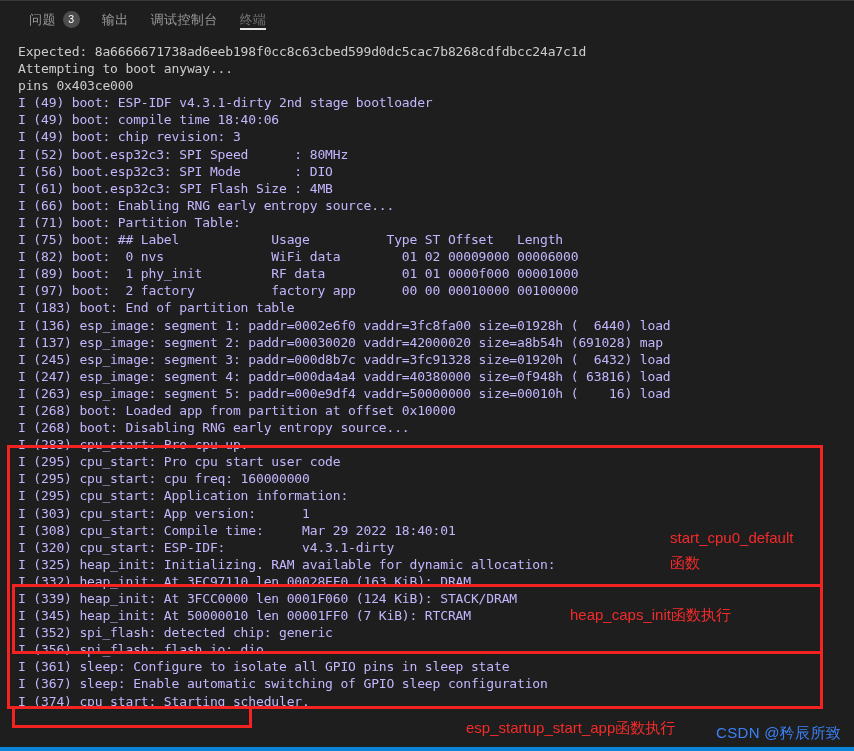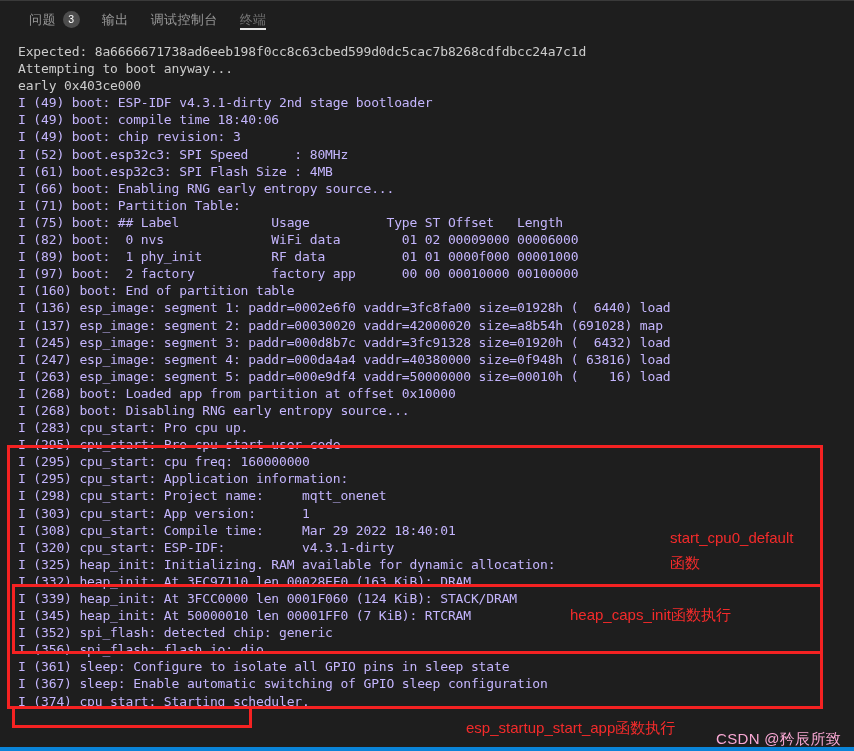--- a/index.html
+++ b/index.html
@@ -109,22 +109,22 @@
   #box-scheduler  { left: 12px; top: 698px; width: 240px; height: 22px; }
 
   #label-start-cpu0  { left: 670px; top: 520px; }
   #label-start-cpu0-2{ left: 670px; top: 545px; }
   #label-heap-init   { left: 570px; top: 597px; }
   #label-scheduler   { left: 466px; top: 710px; }
 
   
   #watermark {
     position: absolute;
-    right: 13px; bottom: 2px;
-    color: #f9a8d4;
+    right: 13px; bottom: 8px;
+    color: #3b82f6;
     font-size: 15px;
     font-family: "Liberation Sans", sans-serif;
     white-space: nowrap;
     letter-spacing: .3px;
   }
 
   
   #status-strip {
     position: absolute;
     left: 0; bottom: 0;
@@ -147,45 +147,45 @@
     <span class="tab-label">调试控制台</span>
   </div>
   <div class="tab active">
     <span class="tab-label">终端</span>
   </div>
 </div>
 
 <div id="terminal">
     <div class="line plain">Expected: 8a6666671738ad6eeb198f0cc8c63cbed599d0dc5cac7b8268cdfdbcc24a7c1d</div>
     <div class="line plain">Attempting to boot anyway...</div>
-    <div class="line plain">early 0x403ce000</div>
+    <div class="line plain">pins 0x403ce000</div>
     <div class="line">I (49) boot: ESP-IDF v4.3.1-dirty 2nd stage bootloader</div>
     <div class="line">I (49) boot: compile time 18:40:06</div>
     <div class="line">I (49) boot: chip revision: 3</div>
     <div class="line">I (52) boot.esp32c3: SPI Speed      : 80MHz</div>
+    <div class="line">I (56) boot.esp32c3: SPI Mode       : DIO</div>
     <div class="line">I (61) boot.esp32c3: SPI Flash Size : 4MB</div>
     <div class="line">I (66) boot: Enabling RNG early entropy source...</div>
     <div class="line">I (71) boot: Partition Table:</div>
     <div class="line">I (75) boot: ## Label            Usage          Type ST Offset   Length</div>
     <div class="line">I (82) boot:  0 nvs              WiFi data        01 02 00009000 00006000</div>
     <div class="line">I (89) boot:  1 phy_init         RF data          01 01 0000f000 00001000</div>
     <div class="line">I (97) boot:  2 factory          factory app      00 00 00010000 00100000</div>
-    <div class="line">I (160) boot: End of partition table</div>
+    <div class="line">I (183) boot: End of partition table</div>
     <div class="line">I (136) esp_image: segment 1: paddr=0002e6f0 vaddr=3fc8fa00 size=01928h (  6440) load</div>
     <div class="line">I (137) esp_image: segment 2: paddr=00030020 vaddr=42000020 size=a8b54h (691028) map</div>
     <div class="line">I (245) esp_image: segment 3: paddr=000d8b7c vaddr=3fc91328 size=01920h (  6432) load</div>
     <div class="line">I (247) esp_image: segment 4: paddr=000da4a4 vaddr=40380000 size=0f948h ( 63816) load</div>
     <div class="line">I (263) esp_image: segment 5: paddr=000e9df4 vaddr=50000000 size=00010h (    16) load</div>
     <div class="line">I (268) boot: Loaded app from partition at offset 0x10000</div>
     <div class="line">I (268) boot: Disabling RNG early entropy source...</div>
     <div class="line">I (283) cpu_start: Pro cpu up.</div>
     <div class="line">I (295) cpu_start: Pro cpu start user code</div>
     <div class="line">I (295) cpu_start: cpu freq: 160000000</div>
     <div class="line">I (295) cpu_start: Application information:</div>
-    <div class="line">I (298) cpu_start: Project name:     mqtt_onenet</div>
     <div class="line">I (303) cpu_start: App version:      1</div>
     <div class="line">I (308) cpu_start: Compile time:     Mar 29 2022 18:40:01</div>
     <div class="line">I (320) cpu_start: ESP-IDF:          v4.3.1-dirty</div>
     <div class="line">I (325) heap_init: Initializing. RAM available for dynamic allocation:</div>
     <div class="line">I (332) heap_init: At 3FC97110 len 00028EF0 (163 KiB): DRAM</div>
     <div class="line">I (339) heap_init: At 3FCC0000 len 0001F060 (124 KiB): STACK/DRAM</div>
     <div class="line">I (345) heap_init: At 50000010 len 00001FF0 (7 KiB): RTCRAM</div>
     <div class="line">I (352) spi_flash: detected chip: generic</div>
     <div class="line">I (356) spi_flash: flash io: dio</div>
     <div class="line">I (361) sleep: Configure to isolate all GPIO pins in sleep state</div>

